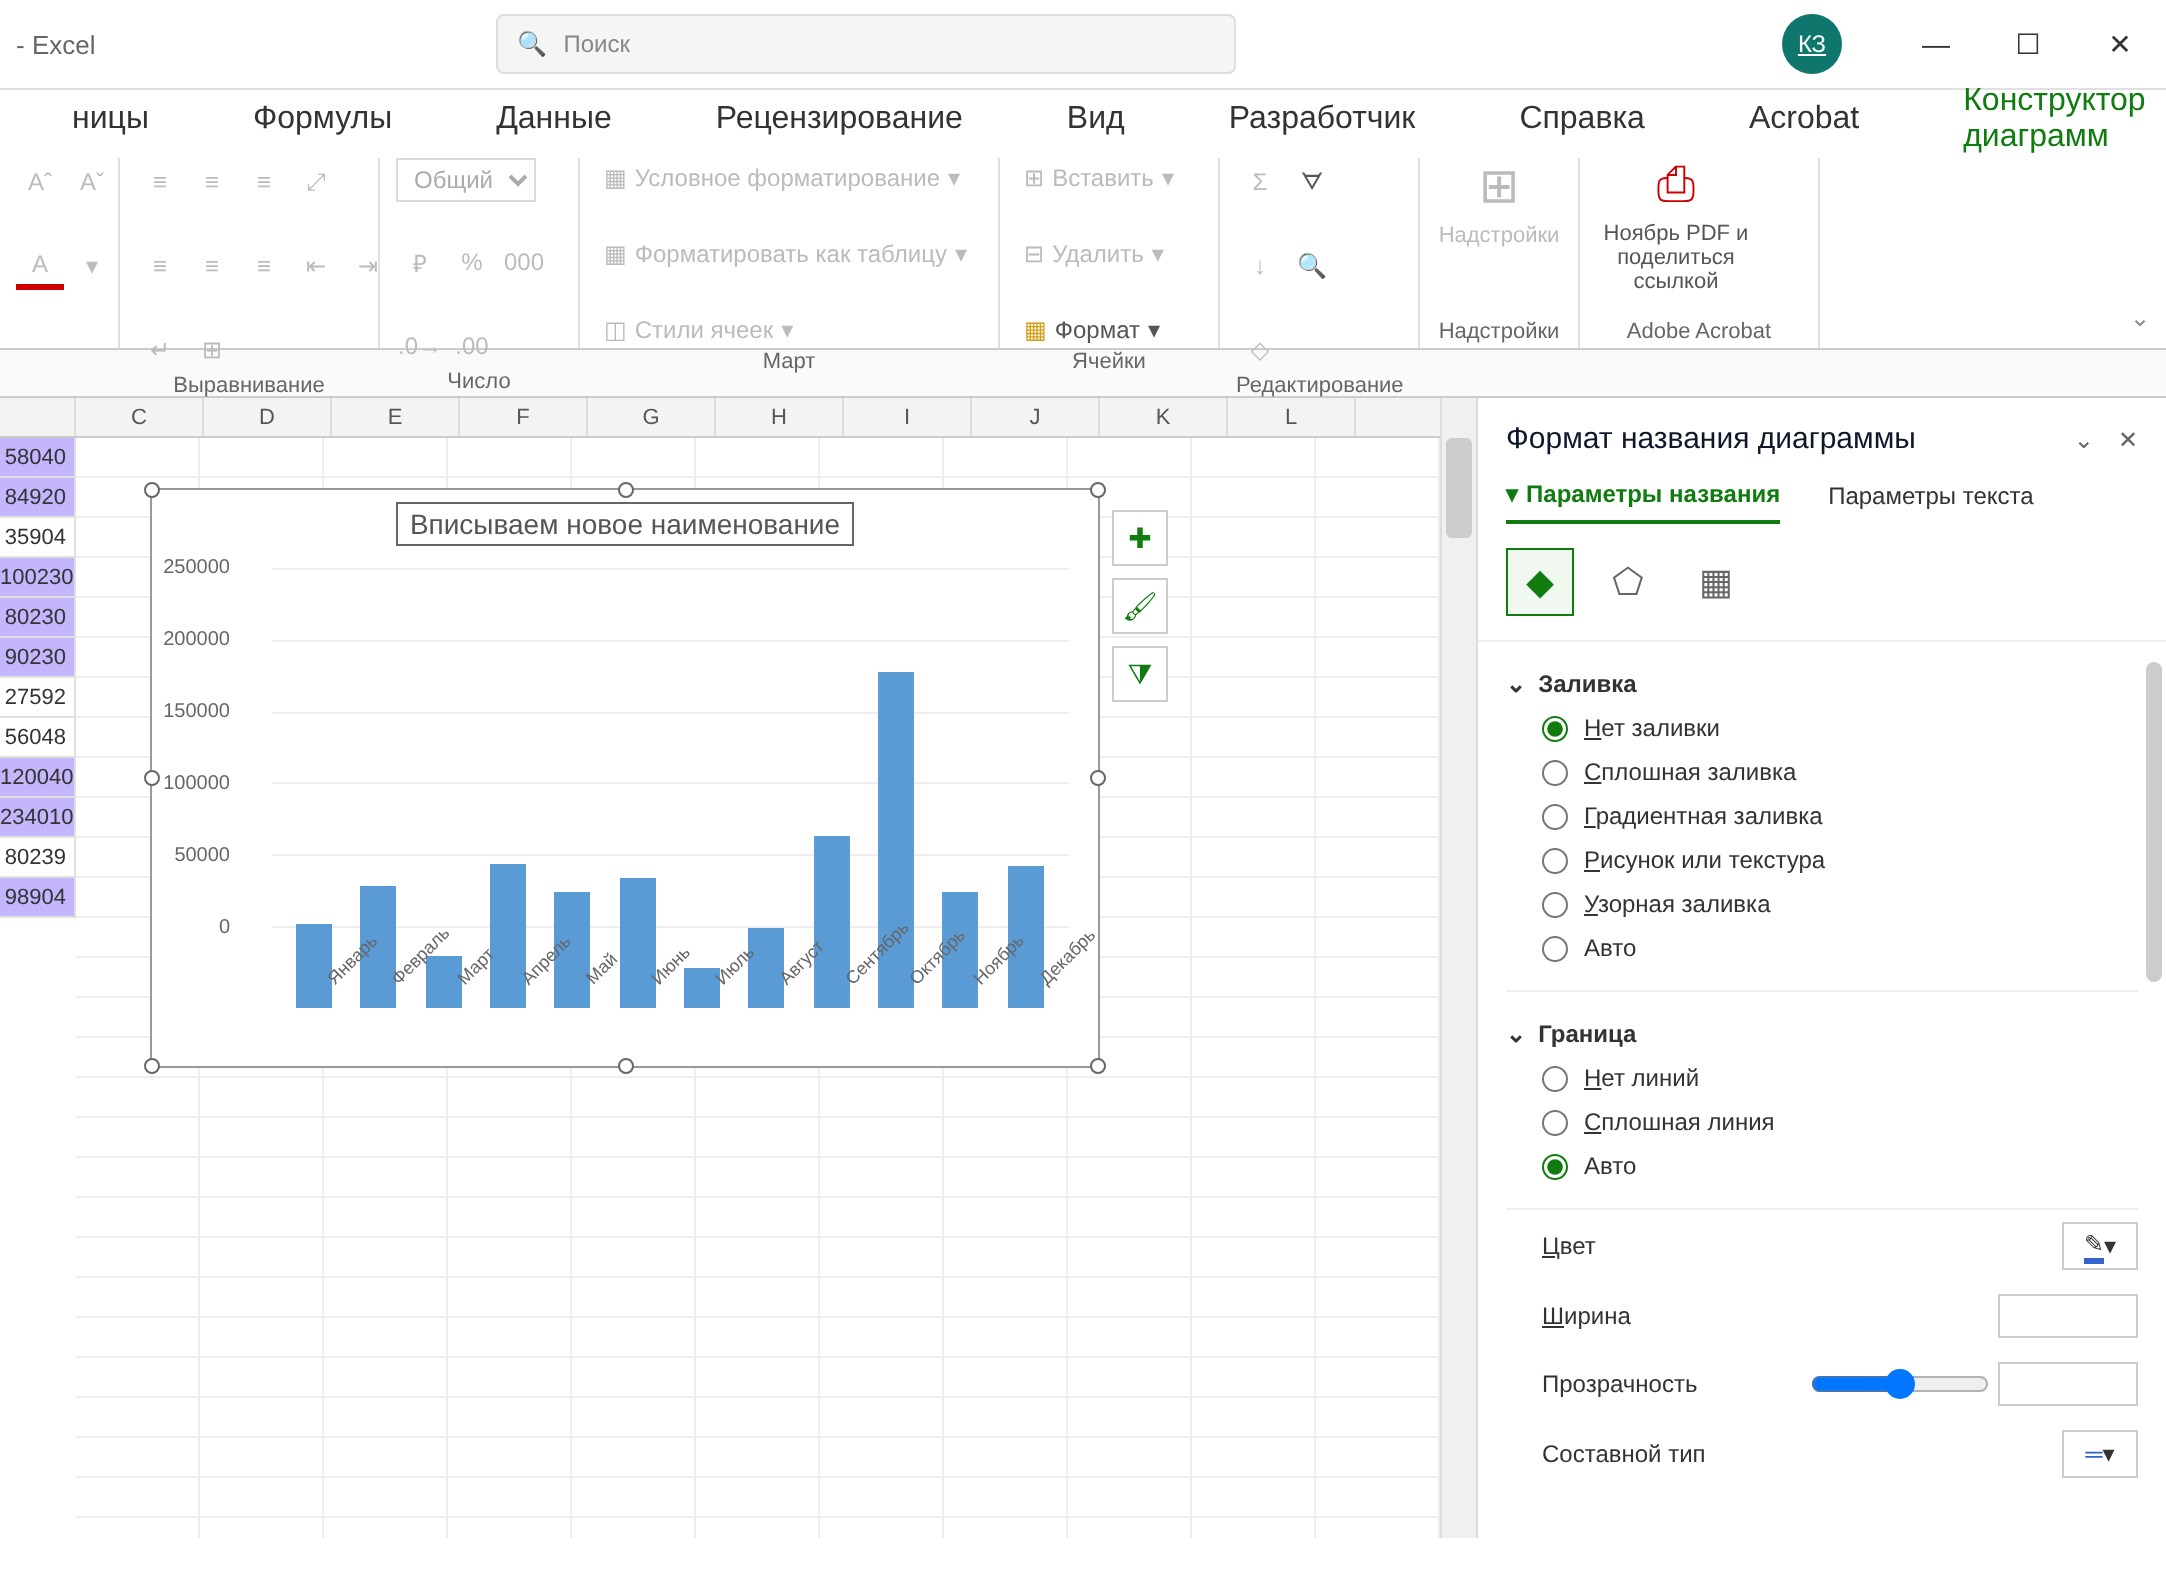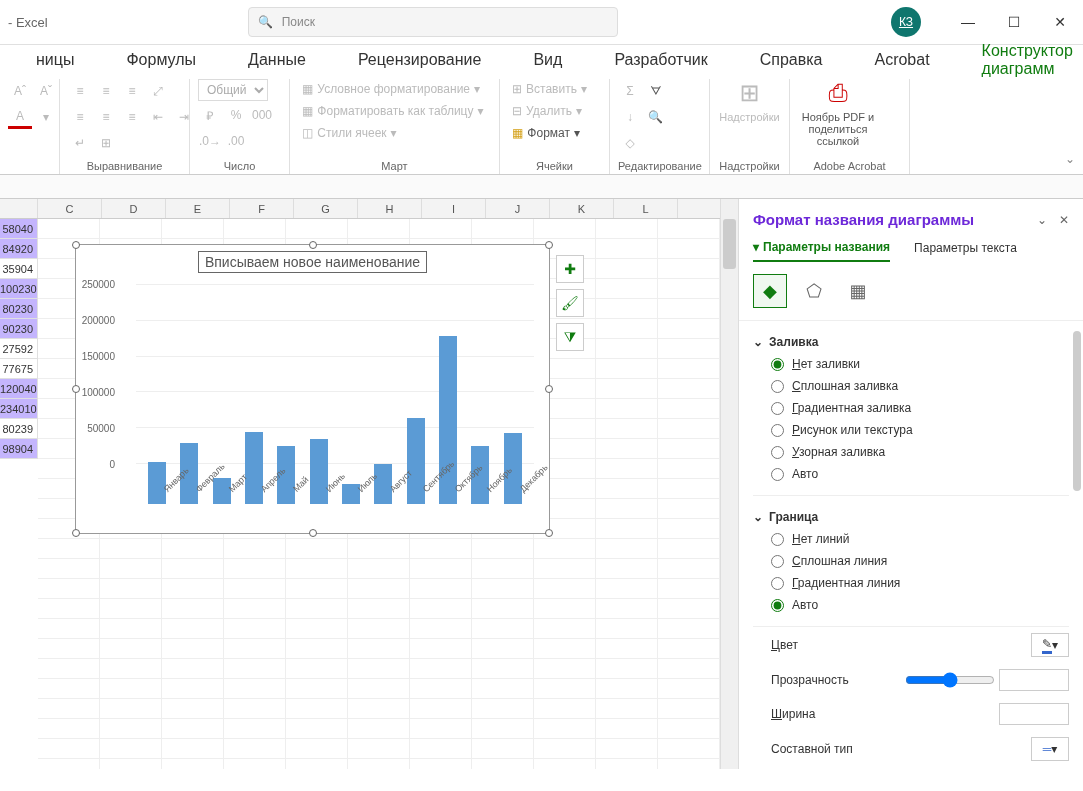--- a/index.html
+++ b/index.html
@@ -24,21 +24,21 @@
 .share-btn { background: #107c10; color: #fff; padding: 5px 12px; border-radius: 4px; margin-right: 10px; display: flex; align-items: center; gap: 5px; font-size: 13px; }
 
 
 .ribbon { height: 100px; background: #fff; border-bottom: 1px solid #ccc; display: flex; padding-top: 4px; }
 .ribbon-group { border-right: 1px solid #e0e0e0; padding: 0 8px; display: flex; flex-direction: column; }
 .ribbon-group-body { flex: 1; display: flex; align-items: flex-start; gap: 4px; }
 .ribbon-group-label { text-align: center; font-size: 11px; color: #666; padding-bottom: 2px; }
 .rbtn { display: flex; align-items: center; gap: 4px; padding: 3px 4px; font-size: 12px; color: #555; cursor: pointer; }
 .rbtn.small { width: 24px; height: 24px; justify-content: center; }
 .rbtn.disabled { color: #bbb; }
-.vcol { display: flex; flex-direction: column; gap: 2px; }
+.vcol { display: flex; flex-direction: column; gap: 18px; }
 .hrow { display: flex; gap: 2px; }
 select.combo { border: 1px solid #ccc; padding: 2px 4px; font-size: 12px; color: #888; background: #fff; }
 .big-btn { display: flex; flex-direction: column; align-items: center; justify-content: center; width: 80px; gap: 4px; color: #555; font-size: 11px; text-align: center; }
 .big-btn.disabled { color: #bbb; }
 
 
 .sheet-area { position: relative; height: 570px; display: flex; }
 .sheet-left { position: relative; flex: 1; overflow: hidden; }
 .col-headers { display: flex; height: 20px; background: #f3f3f3; border-bottom: 1px solid #ccc; }
 .col-h { width: 64px; border-right: 1px solid #ddd; text-align: center; font-size: 11px; color: #555; line-height: 20px; }
@@ -72,21 +72,21 @@
 
 .chart-side-btns { position: absolute; right: -35px; top: 10px; display: flex; flex-direction: column; gap: 6px; }
 .side-btn { width: 28px; height: 28px; border: 1px solid #ccc; background: #fff; display: flex; align-items: center; justify-content: center; font-size: 14px; color: #107c10; }
 
 .vscroll { width: 18px; background: #f0f0f0; border-left: 1px solid #ddd; position: relative; }
 .vscroll-thumb { position: absolute; top: 20px; left: 2px; right: 2px; height: 50px; background: #ccc; border-radius: 3px; }
 
 
 .format-pane { width: 345px; background: #fff; border-left: 1px solid #ddd; display: flex; flex-direction: column; }
 .pane-header { padding: 12px 14px; display: flex; align-items: center; justify-content: space-between; }
-.pane-title { font-size: 15px; font-weight: 700; color: #6d28d9; }
+.pane-title { font-size: 15px; font-weight: 400; color: #0f172a; }
 .pane-header-btns { display: flex; gap: 12px; color: #666; }
 .pane-tabs { display: flex; gap: 24px; padding: 0 14px; font-size: 12px; }
 .pane-tab { padding-bottom: 6px; cursor: pointer; display: flex; align-items: center; gap: 4px; }
 .pane-tab.active { color: #107c10; border-bottom: 2px solid #107c10; font-weight: 600; }
 .pane-icons { display: flex; gap: 10px; padding: 12px 14px; }
 .pane-icon-btn { width: 34px; height: 34px; border: 1px solid transparent; display: flex; align-items: center; justify-content: center; font-size: 18px; color: #666; }
 .pane-icon-btn.active { border: 1px solid #107c10; background: #f0f8f0; color: #107c10; }
 .pane-body { flex: 1; overflow-y: auto; padding: 0 14px 14px 14px; border-top: 1px solid #eee; position: relative; }
 .pane-scrollbar { position: absolute; right: 2px; top: 10px; width: 8px; height: 160px; background: #ccc; border-radius: 4px; }
 .section { margin-top: 10px; border-bottom: 1px solid #eee; padding-bottom: 10px; }
@@ -271,21 +271,21 @@
       </div>
     <div class="grid-body">
       <div class="data-col" id="data-col">
           <div class="cell yellow">58040</div>
           <div class="cell yellow">84920</div>
           <div class="cell">35904</div>
           <div class="cell yellow">100230</div>
           <div class="cell yellow">80230</div>
           <div class="cell yellow">90230</div>
           <div class="cell">27592</div>
-          <div class="cell">77675</div>
+          <div class="cell">56048</div>
           <div class="cell yellow">120040</div>
           <div class="cell yellow">234010</div>
           <div class="cell">80239</div>
           <div class="cell yellow">98904</div>
         </div>
       <div class="grid-lines" id="grid-lines">
           <div class="grid-row">
             <div class="grid-cell"></div>
             <div class="grid-cell"></div>
             <div class="grid-cell"></div>
@@ -787,49 +787,45 @@
           </div>
         <label class="radio-opt">
             <input type="radio" name="border" style="">
             <span class="underline-first">Нет линий</span>
           </label>
         <label class="radio-opt">
             <input type="radio" name="border" style="">
             <span class="underline-first">Сплошная линия</span>
           </label>
         <label class="radio-opt">
-            <input type="radio" name="border" style="">
-            <span class="underline-first">Градиентная линия</span>
-          </label>
-        <label class="radio-opt">
             <input type="radio" name="border" checked="" style="">
             <span>Авто</span>
           </label>
       </div>
 
       <div class="prop-row">
         <span class="underline-first">Цвет</span>
         <div class="ctrl">
             <div class="color-btn"><span style="border-bottom:3px solid #36c">✎</span> ▾</div>
+          </div>
+      </div>
+      <div class="prop-row">
+        <span class="underline-first">Ширина</span>
+        <div class="ctrl">
+            <input class="spinner-input" type="number" style="">
           </div>
       </div>
       <div class="prop-row">
         <span>Прозрачность</span>
         <div class="ctrl">
             <input type="range" class="slider" value="50" style="">
             <input class="spinner-input" type="number" style="">
           </div>
       </div>
       <div class="prop-row">
-        <span class="underline-first">Ширина</span>
-        <div class="ctrl">
-            <input class="spinner-input" type="number" style="">
-          </div>
-      </div>
-      <div class="prop-row">
         <span>Составной тип</span>
         <div class="ctrl">
             <div class="line-style-btn"><span style="color:#36c">═</span> ▾</div>
           </div>
       </div>
     </div>
   </div>
 </div>
 
 </body></html>

